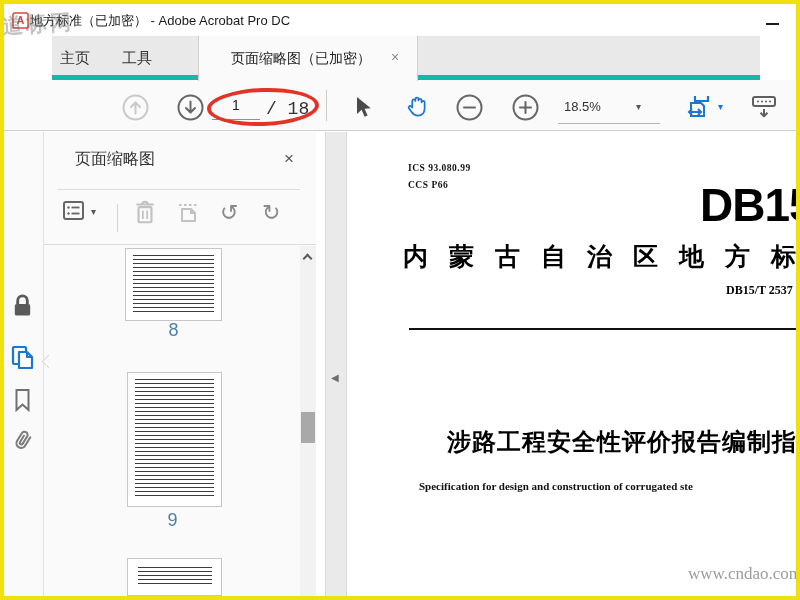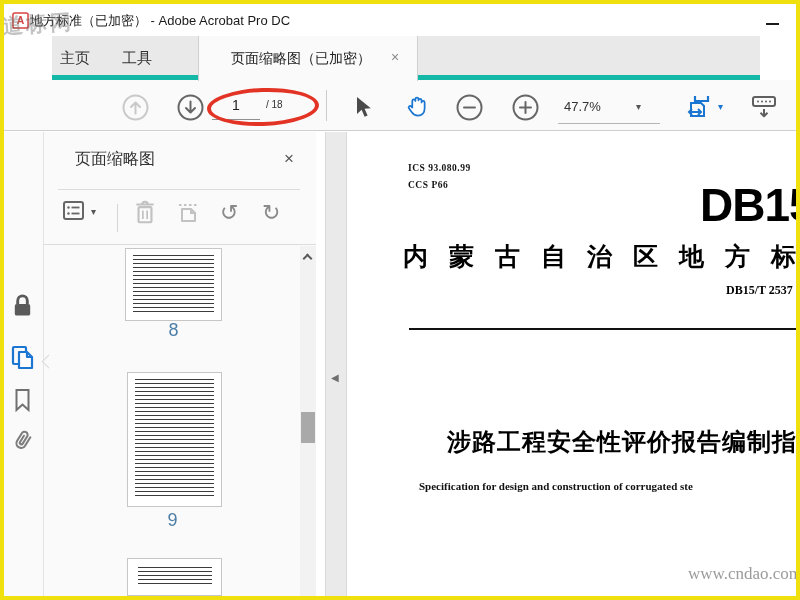--- a/index.html
+++ b/index.html
@@ -28,21 +28,21 @@
                 border-left:1px solid #d0d0d0; border-right:1px solid #d0d0d0; z-index:2; }
   .tab-active .tab-label { position:absolute; left:32px; top:0; height:44px; line-height:44px; font-size:14px; color:#222; white-space:nowrap; }
   .tab-close { position:absolute; right:12px; top:11px; width:20px; height:20px; text-align:center; line-height:20px;
                font-size:14px; color:#8a8a8a; cursor:pointer; }
 
   
   .toolbar { position:absolute; left:4px; top:80px; width:792px; height:51px; background:#fafafa; border-bottom:1px solid #cfcfcf; }
   .tool-sep { position:absolute; top:10px; width:1px; height:31px; background:#ccc; }
   .page-input { position:absolute; left:208px; top:10px; width:48px; height:30px; border:none; border-bottom:1px solid #8f8f8f;
                 background:transparent; text-align:center; font-size:14px; color:#222; font-family:"Liberation Sans",sans-serif; }
-  .page-total { position:absolute; left:262px; top:19px; font-size:10px; color:#333; }
+  .page-total { position:absolute; left:262px; top:19px; font-size:18px; color:#333;font-family:Liberation Mono, monospace; }
   .zoom-text { position:absolute; left:560px; top:19px; font-size:13px; color:#333; }
   .caret { font-size:10px; color:#555; }
   .zoom-caret { position:absolute; left:632px; top:21px; }
   .fit-caret { position:absolute; left:714px; top:21px; color:#1b76d1; }
   .zoom-underline { position:absolute; left:554px; top:43px; width:102px; height:1px; background:#b5b5b5; }
   .tb-btn { position:absolute; cursor:pointer; }
 
   
   .red-ellipse { position:absolute; left:207px; top:88px; width:112px; height:38px; border:4.5px solid #e23325;
                  border-radius:50%; transform:rotate(-2deg); z-index:50; pointer-events:none; }
@@ -153,21 +153,21 @@
         <circle cx="13.5" cy="13.5" r="12" fill="none" stroke="#666" stroke-width="2"></circle>
         <path d="M8 13.5 h11" stroke="#666" stroke-width="2" stroke-linecap="round"></path>
       </svg>
     </span>
     <span class="tb-btn" style="left:508px; top:14px;">
       <svg width="27" height="27" viewBox="0 0 27 27">
         <circle cx="13.5" cy="13.5" r="12" fill="none" stroke="#666" stroke-width="2"></circle>
         <path d="M8 13.5 h11 M13.5 8 v11" stroke="#666" stroke-width="2" stroke-linecap="round"></path>
       </svg>
     </span>
-    <span class="zoom-text">47.7%</span>
+    <span class="zoom-text">18.5%</span>
     <span class="caret zoom-caret">▾</span>
     <span class="zoom-underline"></span>
     <span class="tb-btn" style="left:682px; top:12px;">
       <svg width="28" height="28" viewBox="0 0 28 28">
         <path d="M9 4 v5 h13 v-5" fill="none" stroke="#1b76d1" stroke-width="2.2"></path>
         <path d="M5 11 h10 l3 3 v10 h-13 z" fill="none" stroke="#1b76d1" stroke-width="2"></path>
         <path d="M3 20 h12" stroke="#1b76d1" stroke-width="2"></path>
         <path d="M6 17 l-3 3 3 3 M12 17 l3 3 -3 3" fill="none" stroke="#1b76d1" stroke-width="2"></path>
       </svg>
     </span>

